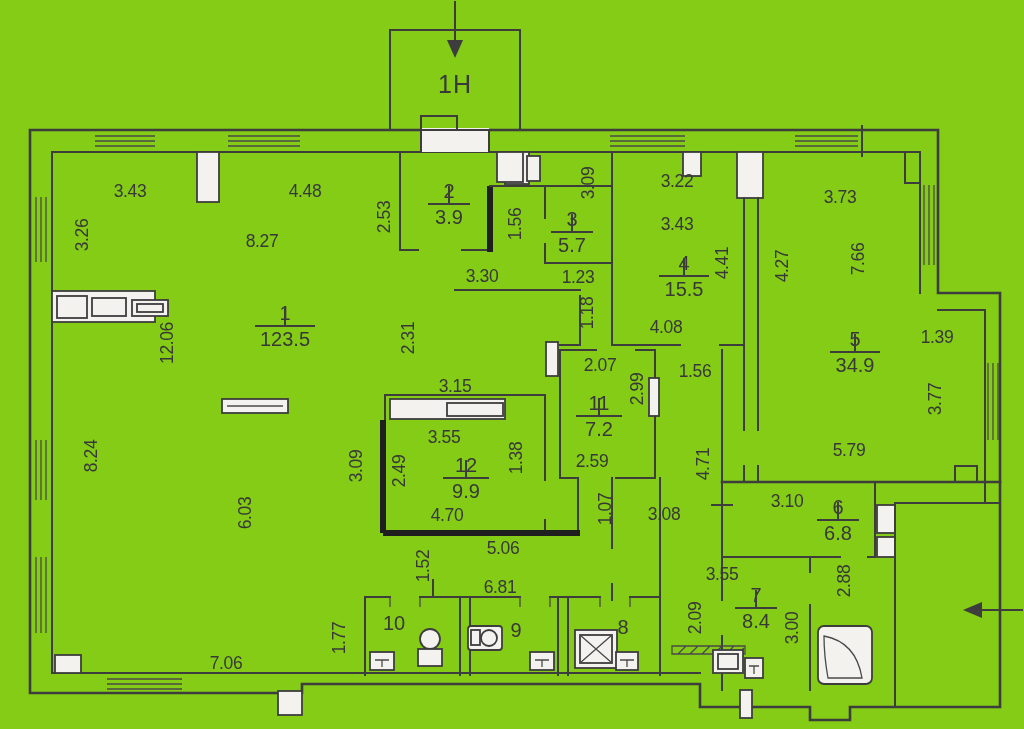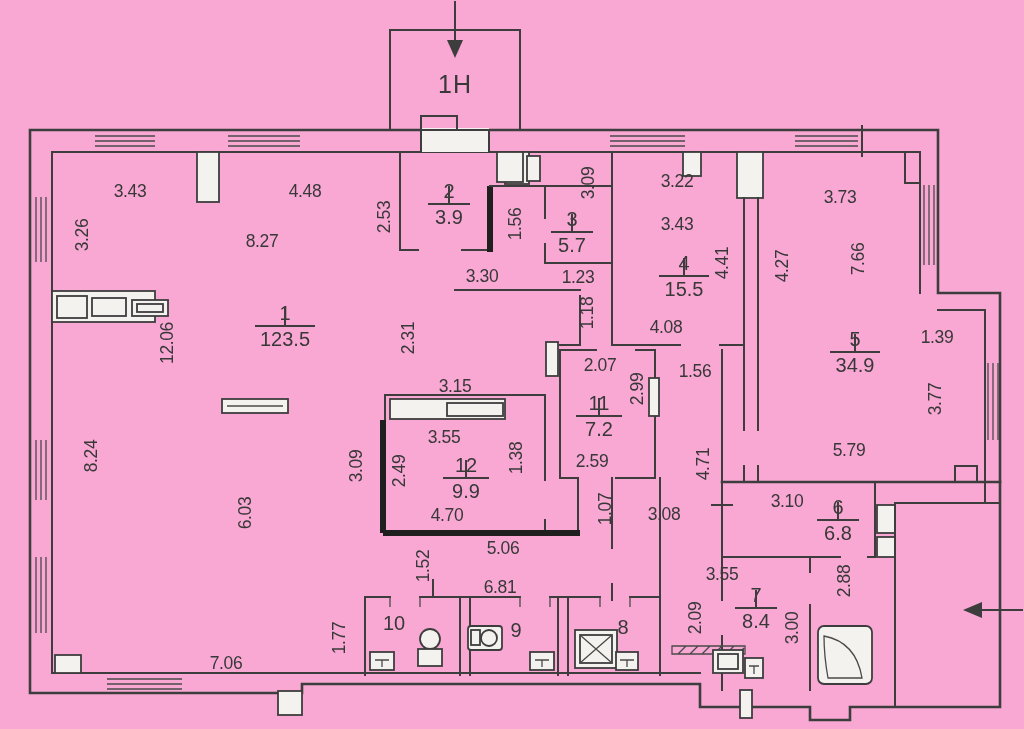--- a/index.html
+++ b/index.html
@@ -1,16 +1,16 @@
 <!DOCTYPE html>
 <html><head>
 <meta charset="utf-8">
 <style>
   html,body{margin:0;padding:0;background:#e8e6e2;}
-  .stage{position:relative;width:1024px;height:729px;background:#f9a8d4;overflow:hidden;
+  .stage{position:relative;width:1024px;height:729px;background:#84cc16;overflow:hidden;
          font-family:"Liberation Sans",sans-serif;}
   svg{position:absolute;left:0;top:0;}
   .ln{stroke:#3d3d3d;stroke-width:2;fill:none;stroke-linecap:square;}
   .ln25{stroke-width:2.6;}
   .bold{stroke:#1f1f1f;stroke-width:6;fill:none;}
   .thin{stroke:#4a4a4a;stroke-width:1.3;fill:none;}
   .fix{fill:#f4f2ee;stroke:#3d3d3d;stroke-width:1.8;}
   .arrowfill{fill:#3d3d3d;stroke:none;}
   text{fill:#383838;}
   .dim{font-size:17.5px;letter-spacing:-0.4px;}

